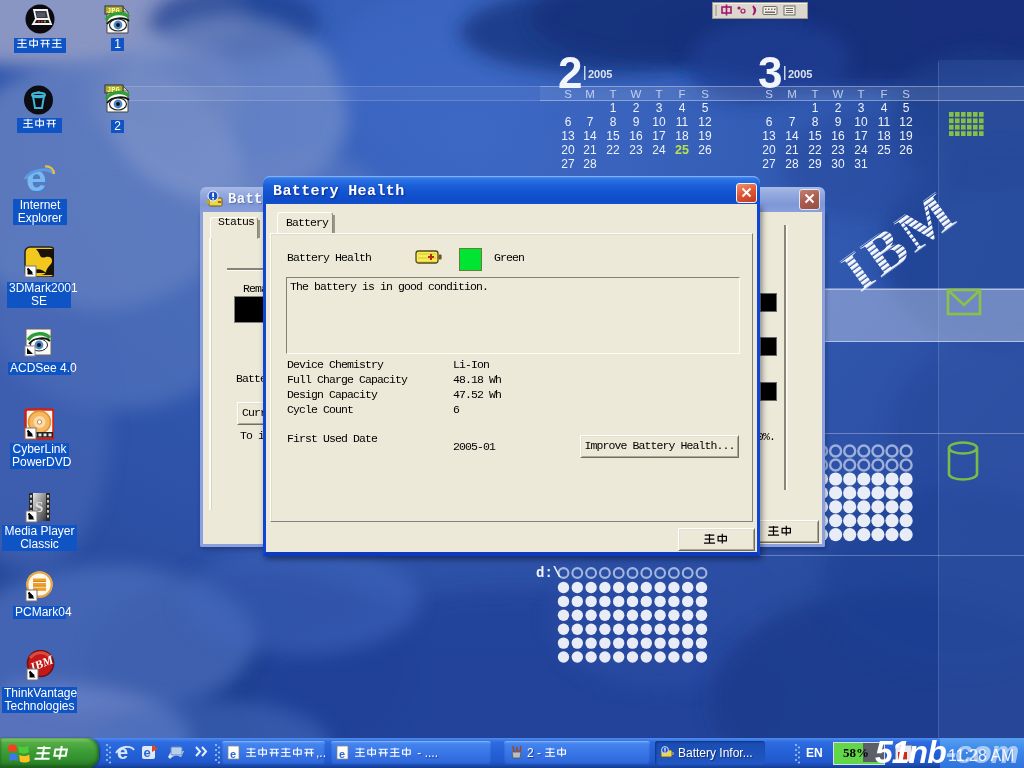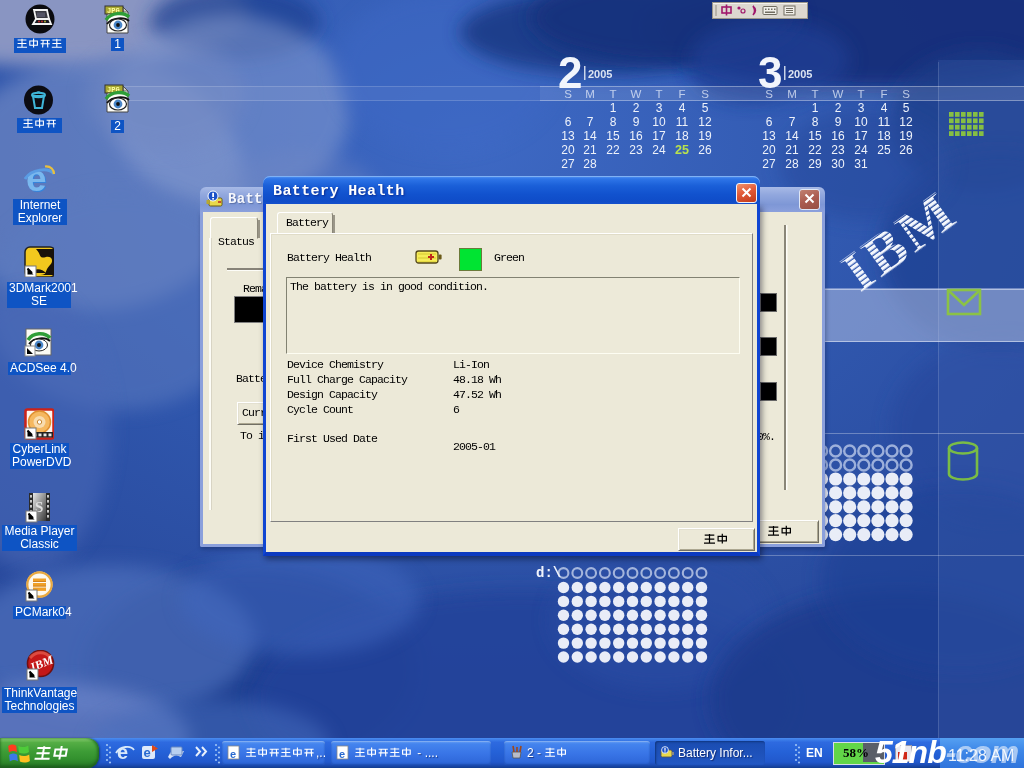--- a/index.html
+++ b/index.html
@@ -511,21 +511,21 @@
 <path d="M12 12 L15 12" stroke="#c03020" stroke-width="1.6"></path>
 </svg>
 <div class="abs" style="right:2px;top:-23px;width:19px;height:19px;border-radius:3px;
 background:linear-gradient(160deg,#c08070 0%,#ab5c50 50%,#964f43 100%);border:1px solid #dfe7f5;
 text-align:center"><svg width="11" height="11" viewBox="0 0 11 11" style="margin-top:3px">
         <path d="M1.5 1.5 L9.5 9.5 M9.5 1.5 L1.5 9.5" stroke="#fff" stroke-width="2"></path>
       </svg></div>
 
 <div class="abs" style="left:7px;top:5px;width:46px;height:20px;background:#ece9d8;
 border:1px solid;border-color:#fff #8a8678 transparent #fff;border-radius:3px 3px 0 0"></div>
-<div class="dtx" style="left:15px;top:23px">Status</div>
+<div class="dtx" style="left:15px;top:3px">Status</div>
 <div class="abs" style="left:55px;top:8px;width:1.5px;height:18px;background:#9a9688"></div>
 
 <div class="abs" style="left:6px;top:26px;width:2px;height:272px;background:#fdfdf8;box-shadow:1px 0 0 #d8d4c4"></div>
 <div class="abs" style="left:24px;top:56px;width:40px;height:2px;background:#878378;box-shadow:0 1px 0 #fdfdf8"></div>
 
 <div class="dtx" style="left:40px;top:70px">Remaining ca</div>
 <div class="abs" style="left:31px;top:84px;width:33px;height:25px;background:#000;border:1px solid #808080"></div>
 <div class="dtx" style="left:33px;top:160px">Battery</div>
 <div class="cbtn mono" style="left:34px;top:190px;width:60px;height:21px;font-size:11.5px;line-height:20px;letter-spacing:-0.9px;text-align:left;padding-left:4px">Curren</div>
 <div class="dtx" style="left:37px;top:217px">To i</div>
@@ -583,20 +583,21 @@
 <div class="dtx" style="left:21px;top:154px">Device Chemistry</div>
     <div class="dtx" style="left:187px;top:154px">Li-Ion</div>
     <div class="dtx" style="left:21px;top:169px">Full Charge Capacity</div>
     <div class="dtx" style="left:187px;top:169px">48.18 Wh</div>
     <div class="dtx" style="left:21px;top:184px">Design Capacity</div>
     <div class="dtx" style="left:187px;top:184px">47.52 Wh</div>
     <div class="dtx" style="left:21px;top:199px">Cycle Count</div>
     <div class="dtx" style="left:187px;top:199px">6</div>
     <div class="dtx" style="left:21px;top:228px">First Used Date</div>
     <div class="dtx" style="left:187px;top:236px">2005-01</div>
+    <div class="cbtn mono" style="left:314px;top:231px;width:157px;height:21px;font-size:11.5px;line-height:20px;letter-spacing:-0.9px">Improve Battery Health...</div>
 <div class="cbtn mono" style="left:412px;top:324px;width:75px;height:21px">
       <div style="margin-top:4px"><svg width="27" height="13" viewBox="0 0 27 13" style="overflow:visible">
           <g>
             <path d="M1.7 2.2 L11.3 2.2 M1.7 6.1 L11.3 6.1 M1.0 10.1 L12.0 10.1 M6.5 0.9 L6.5 10.1 M15.1 3.3 L23.4 3.3 L23.4 7.9 L15.1 7.9 Z M19.3 0.7 L19.3 10.6" stroke="#000000" stroke-width="1.2" fill="none" opacity="1"></path>
           </g>
         </svg></div>
     </div>
 </div>
 <div class="abs" style="left:0;top:738px;width:1024px;height:30px;
 background:linear-gradient(180deg,#4b8df0 0%,#3a7be8 7%,#2e6ae0 14%,#2562d8 45%,#2158cc 80%,#1c4cb4 90%,#123c8e 100%)">

